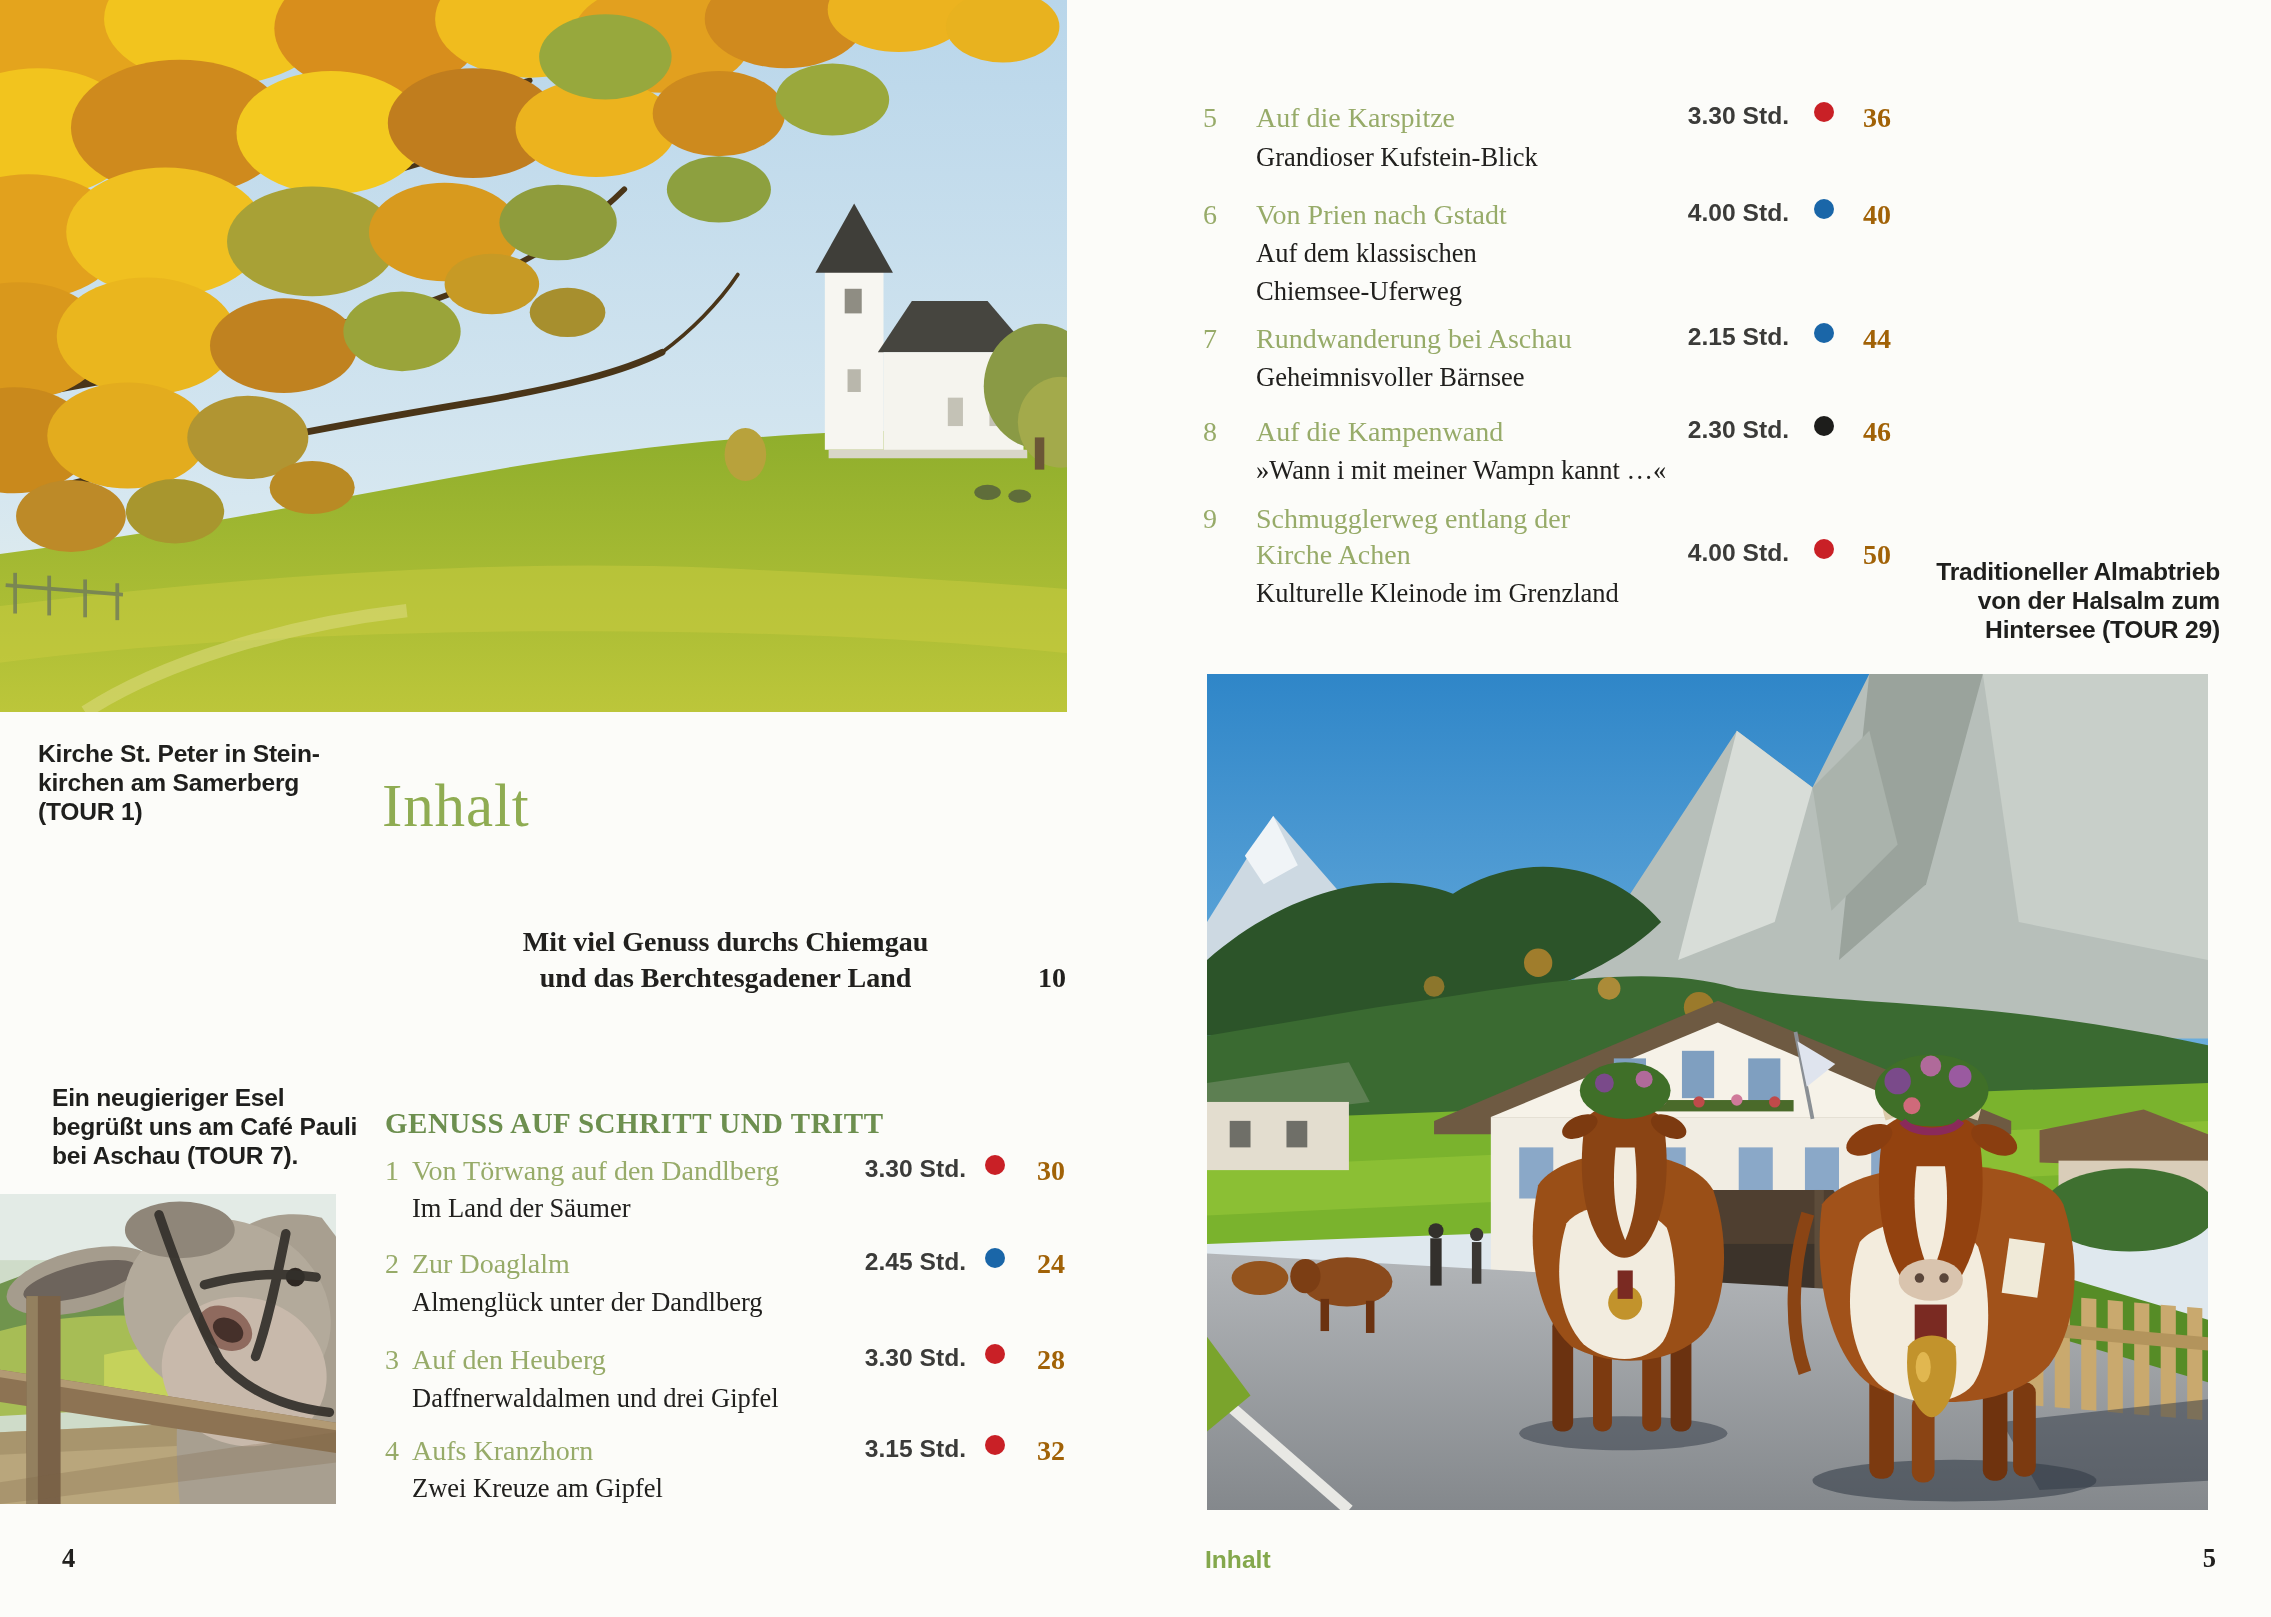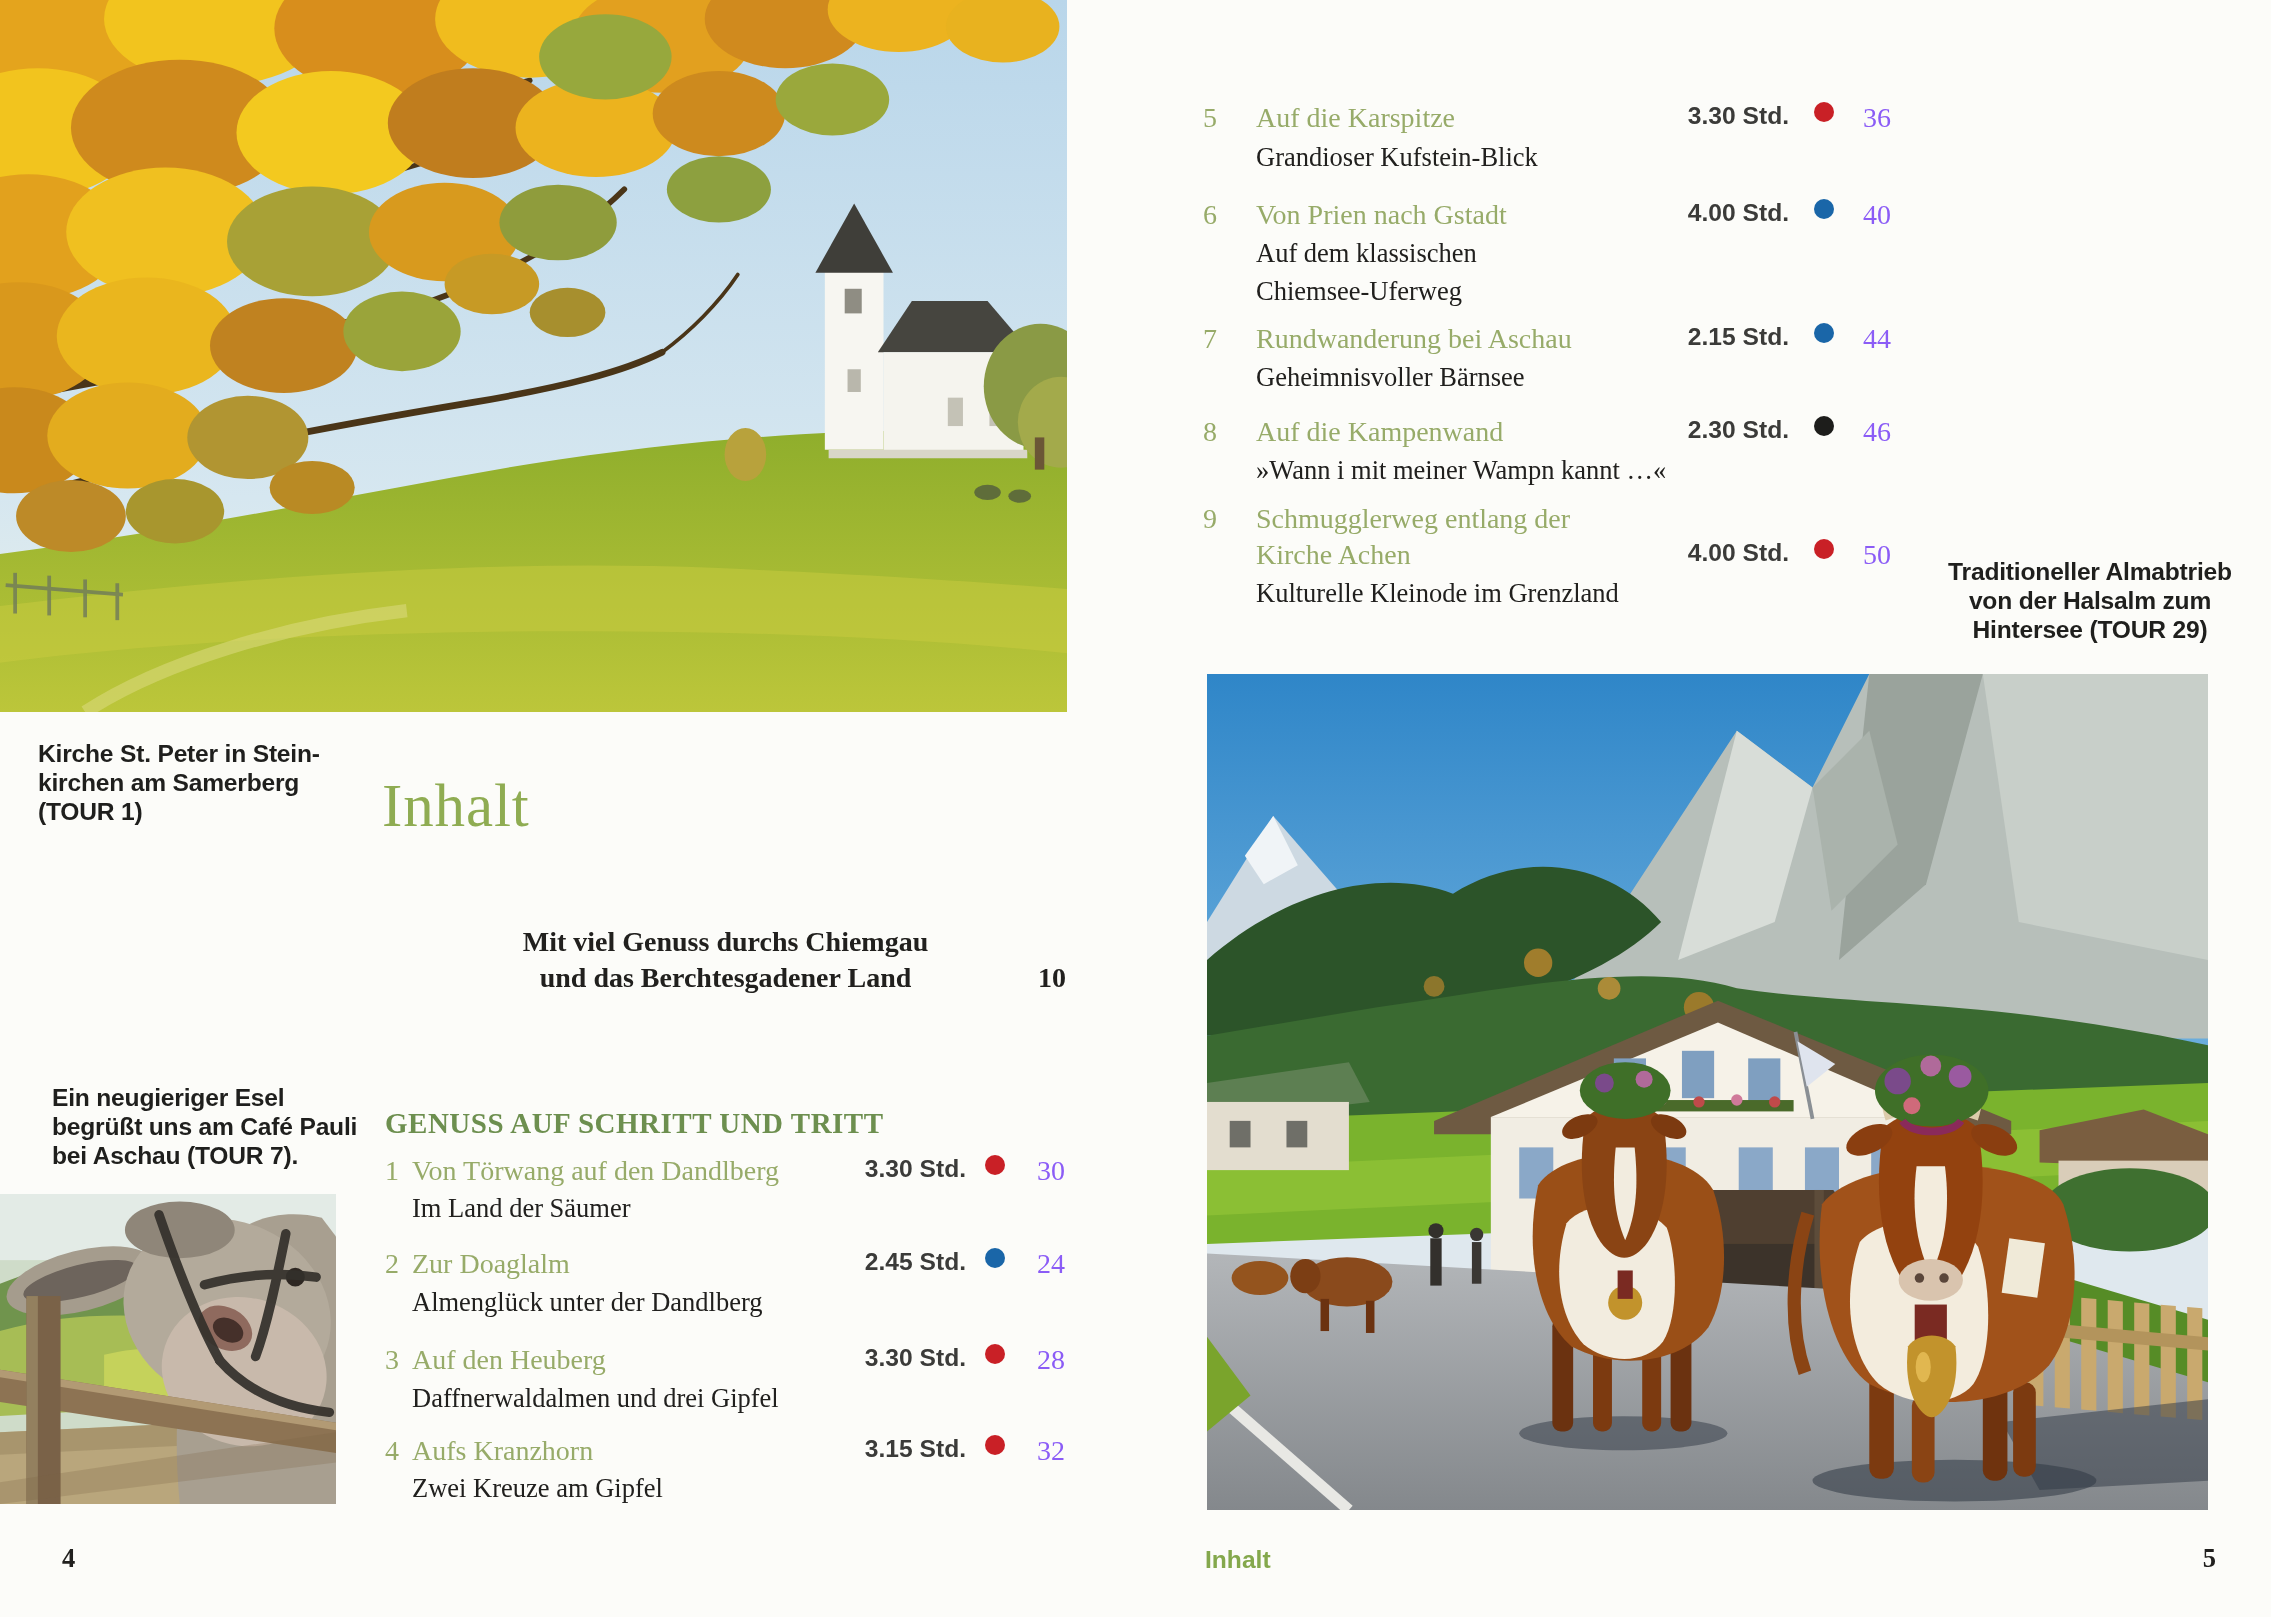--- a/index.html
+++ b/index.html
@@ -8,33 +8,33 @@
   .photo{position:absolute;overflow:hidden;background:#dfe8ee;}
   .photo svg{display:block;width:100%;height:100%;}
   .photo-church{left:0;top:0;width:1067px;height:712px;}
   .photo-donkey{left:0;top:1194px;width:336px;height:310px;}
   .photo-cows{left:1207px;top:674px;width:1001px;height:836px;}
   .caption{position:absolute;font-family:"Liberation Sans",sans-serif;font-weight:bold;
            font-size:24.6px;line-height:29px;color:#1f1f1d;letter-spacing:-0.2px;}
   .caption.right{text-align:left;}
   .caption-church{left:38px;top:739px;width:312px;}
   .caption-donkey{left:52px;top:1083px;width:314px;}
-  .caption-cows{left:1914px;top:557px;width:352px;text-align:center;}
+  .caption-cows{left:1868px;top:557px;width:352px;text-align:right;}
   .inhalt-title{position:absolute;left:382px;top:772px;margin:0;font-size:61px;line-height:68px;
                 font-weight:normal;color:#8fac52;letter-spacing:0.9px;}
   .intro-line{position:absolute;left:385px;width:681px;height:38px;font-weight:bold;font-size:28px;text-align:center;}
   .intro-page{position:absolute;right:0;top:0;}
   .section-heading{position:absolute;left:385px;top:1107px;margin:0;font-size:29px;font-weight:bold;
                    color:#6d8f4f;letter-spacing:0.5px;}
   .tour-row{position:absolute;left:0;width:2271px;height:40px;font-size:28px;}
   .tour-row span{position:absolute;top:0;}
   .t-no,.t-title{color:#97ab69;}
   .t-time{font-family:"Liberation Sans",sans-serif;font-weight:bold;font-size:24.6px;color:#3b3b39;top:2.8px;}
   .t-dot{width:20px;height:20px;border-radius:50%;top:7.6px;background:#999;}
-  .t-page{font-weight:normal;color:#8b5cf6;}
+  .t-page{font-weight:bold;color:#a16207;}
   .lp .t-no{left:385px}.lp .t-title{left:412px}
   .lp .t-time{left:748px;width:218px;text-align:right}
   .lp .t-dot{left:985px}.lp .t-page{left:1037px}
   .rp .t-no{left:1203px}.rp .t-title{left:1256px}
   .rp .t-time{left:1571px;width:218px;text-align:right}
   .rp .t-dot{left:1814px}.rp .t-page{left:1863px}
   .tour-sub{position:absolute;font-size:26.5px;color:#21201e;text-align:right;}
   .tour-sub.lp{left:412px}.tour-sub.rp{left:1256px}
   .folio{position:absolute;font-weight:bold;font-size:26.5px;color:#21201e;}
   .folio-left{left:62px;top:1543px;}

